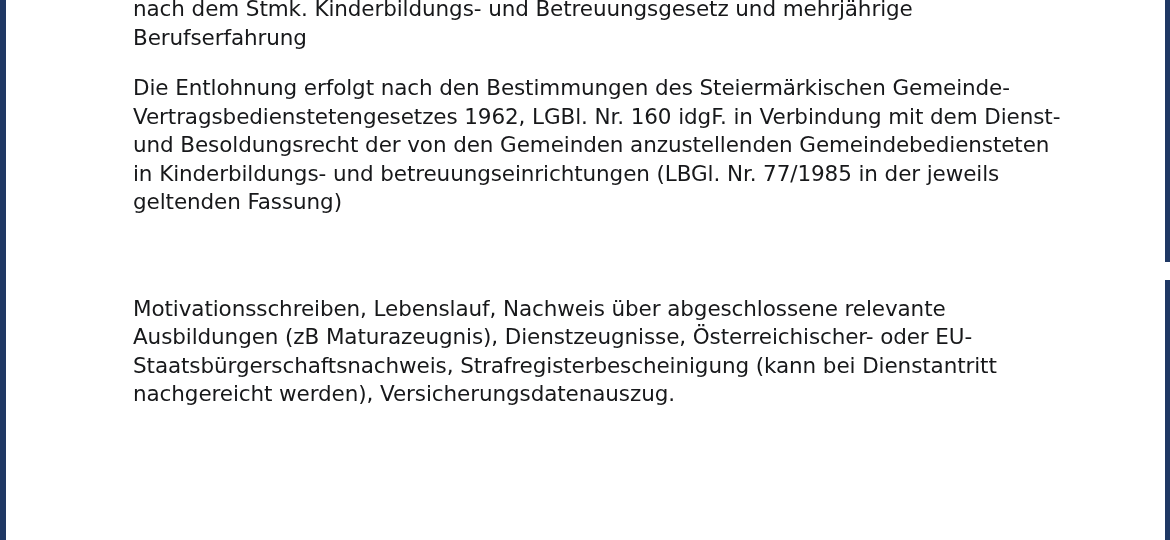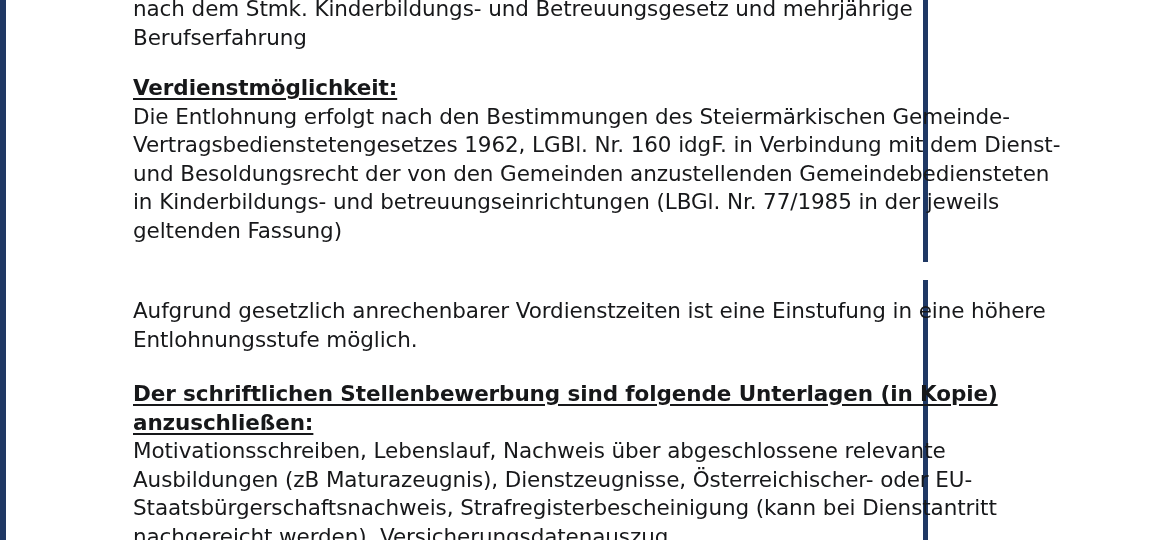--- a/index.html
+++ b/index.html
@@ -8,21 +8,21 @@
   }
   body {
     width: 1170px;
     height: 540px;
     background: #ffffff;
     font-family: "DejaVu Sans", sans-serif;
     overflow: hidden;
   }
   .page {
     position: relative;
-    width: 928px;
+    width: 1170px;
     height: 540px;
     background: #ffffff;
     box-sizing: border-box;
   }
   .left-bar {
     position: absolute;
     left: 0;
     top: 0;
     width: 6px;
     height: 540px;
@@ -108,29 +108,26 @@
 
   <div class="watermark"></div>
   <div class="watermark2"></div>
 
   <div class="content">
 
     <p class="clip-top">nach dem Stmk. Kinderbildungs- und Betreuungsgesetz und mehrjährige Berufserfahrung</p>
 
     <div class="spacer-md"></div>
 
-    <p class="heading">Verdienstmöglichkeit:</p>
     <p>Die Entlohnung erfolgt nach den Bestimmungen des Steiermärkischen Gemeinde-Vertragsbedienstetengesetzes 1962, LGBl. Nr. 160 idgF. in Verbindung mit dem Dienst- und Besoldungsrecht der von den Gemeinden anzustellenden Gemeindebediensteten in Kinderbildungs- und betreuungseinrichtungen  (LBGl. Nr. 77/1985 in der jeweils geltenden Fassung)</p>
 
     <div class="spacer-lg"></div>
 
 
     <div class="spacer-lg"></div>
 
-    <p>Aufgrund gesetzlich anrechenbarer Vordienstzeiten ist eine Einstufung in eine höhere Entlohnungsstufe möglich.</p>
 
     <div class="spacer-lg"></div>
 
-    <p class="heading">Der schriftlichen Stellenbewerbung sind folgende Unterlagen (in Kopie) anzuschließen:</p>
     <p>Motivationsschreiben, Lebenslauf, Nachweis über abgeschlossene relevante Ausbildungen (zB Maturazeugnis), Dienstzeugnisse, Österreichischer- oder EU-Staatsbürgerschaftsnachweis, Strafregisterbescheinigung (kann bei Dienstantritt nachgereicht werden), Versicherungsdatenauszug.</p>
 
   </div>
 </div>
 
 </body></html>

